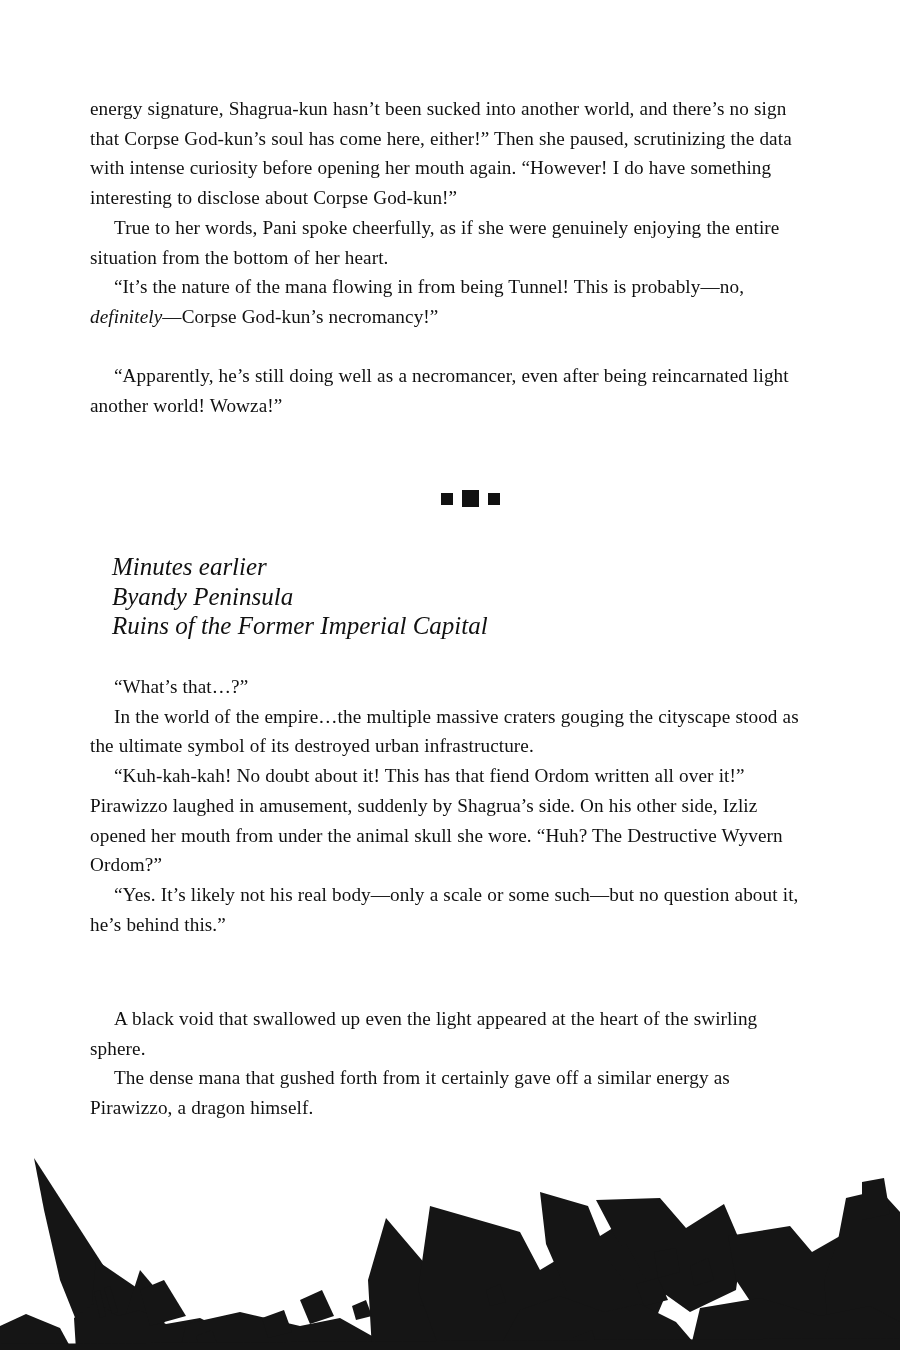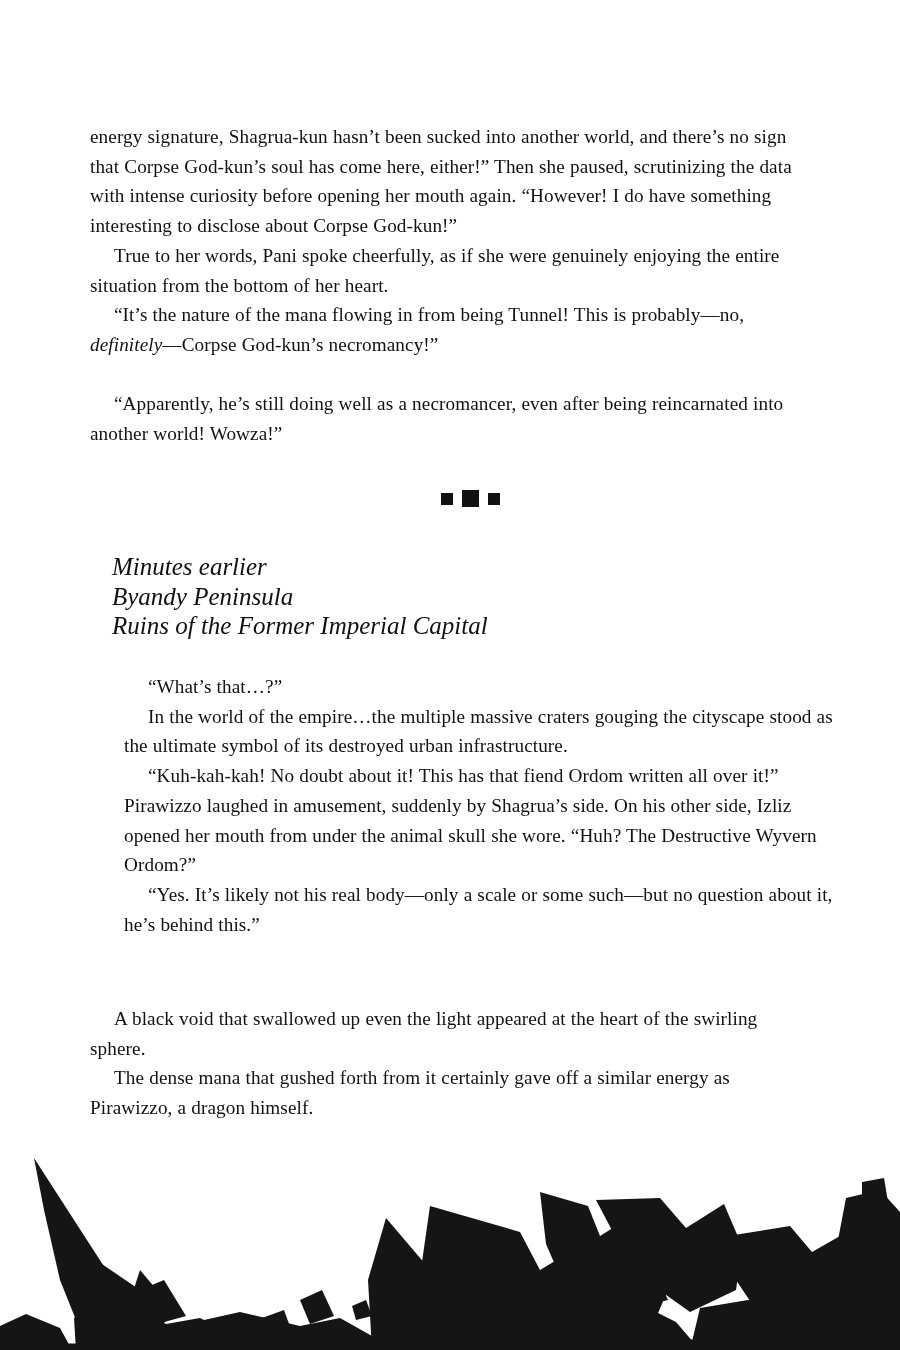--- a/index.html
+++ b/index.html
@@ -22,21 +22,20 @@
     inset: 0;
     width: 900px;
     height: 1350px;
   }
 
   .text-column {
     position: absolute;
     left: 90px;
     top: 94px;
     width: 722px;
-    margin-top: 28px;
   }
 
   p.body-par {
     margin: 0;
     font-size: 19.2px;
     line-height: 29.7px;
     text-align: left;
     text-indent: 0;
     letter-spacing: 0.005em;
     word-spacing: 0.01em;
@@ -80,21 +79,20 @@
     font-size: 25px;
     line-height: 29.7px;
     font-style: italic;
   }
 
   .text-column-2 {
     position: absolute;
     left: 90px;
     top: 672px;
     width: 722px;
-    margin-left: 34px;
   }
 
   .text-column-3 {
     position: absolute;
     left: 90px;
     top: 1004px;
     width: 722px;
   }
 
   .illustration {
@@ -114,21 +112,21 @@
 </head>
 <body>
 
 <div class="page">
 
   <div class="text-column">
     <p class="body-par">energy signature, Shagrua-kun hasn’t been sucked into another world, and there’s no sign that Corpse God-kun’s soul has come here, either!” Then she paused, scrutinizing the data with intense curiosity before opening her mouth again. “However! I do have something interesting to disclose about Corpse God-kun!”</p>
     <p class="body-par indent">True to her words, Pani spoke cheerfully, as if she were genuinely enjoying the entire situation from the bottom of her heart.</p>
     <p class="body-par indent"><span>“It’s the nature of the mana flowing in from being Tunnel! This is probably—no, </span><em>definitely</em><span>—Corpse God-kun’s necromancy!”</span></p>
     <div class="gap-small"></div>
-    <p class="body-par indent">“Apparently, he’s still doing well as a necromancer, even after being reincarnated into another world! Wowza!”</p>
+    <p class="body-par indent">“Apparently, he’s still doing well as a necromancer, even after being reincarnated light another world! Wowza!”</p>
   </div>
 
   <div class="scene-break">
     <span class="sq-small"></span>
     <span class="sq-big"></span>
     <span class="sq-small"></span>
   </div>
 
   <div class="scene-heading">
     <div>Minutes earlier</div>

